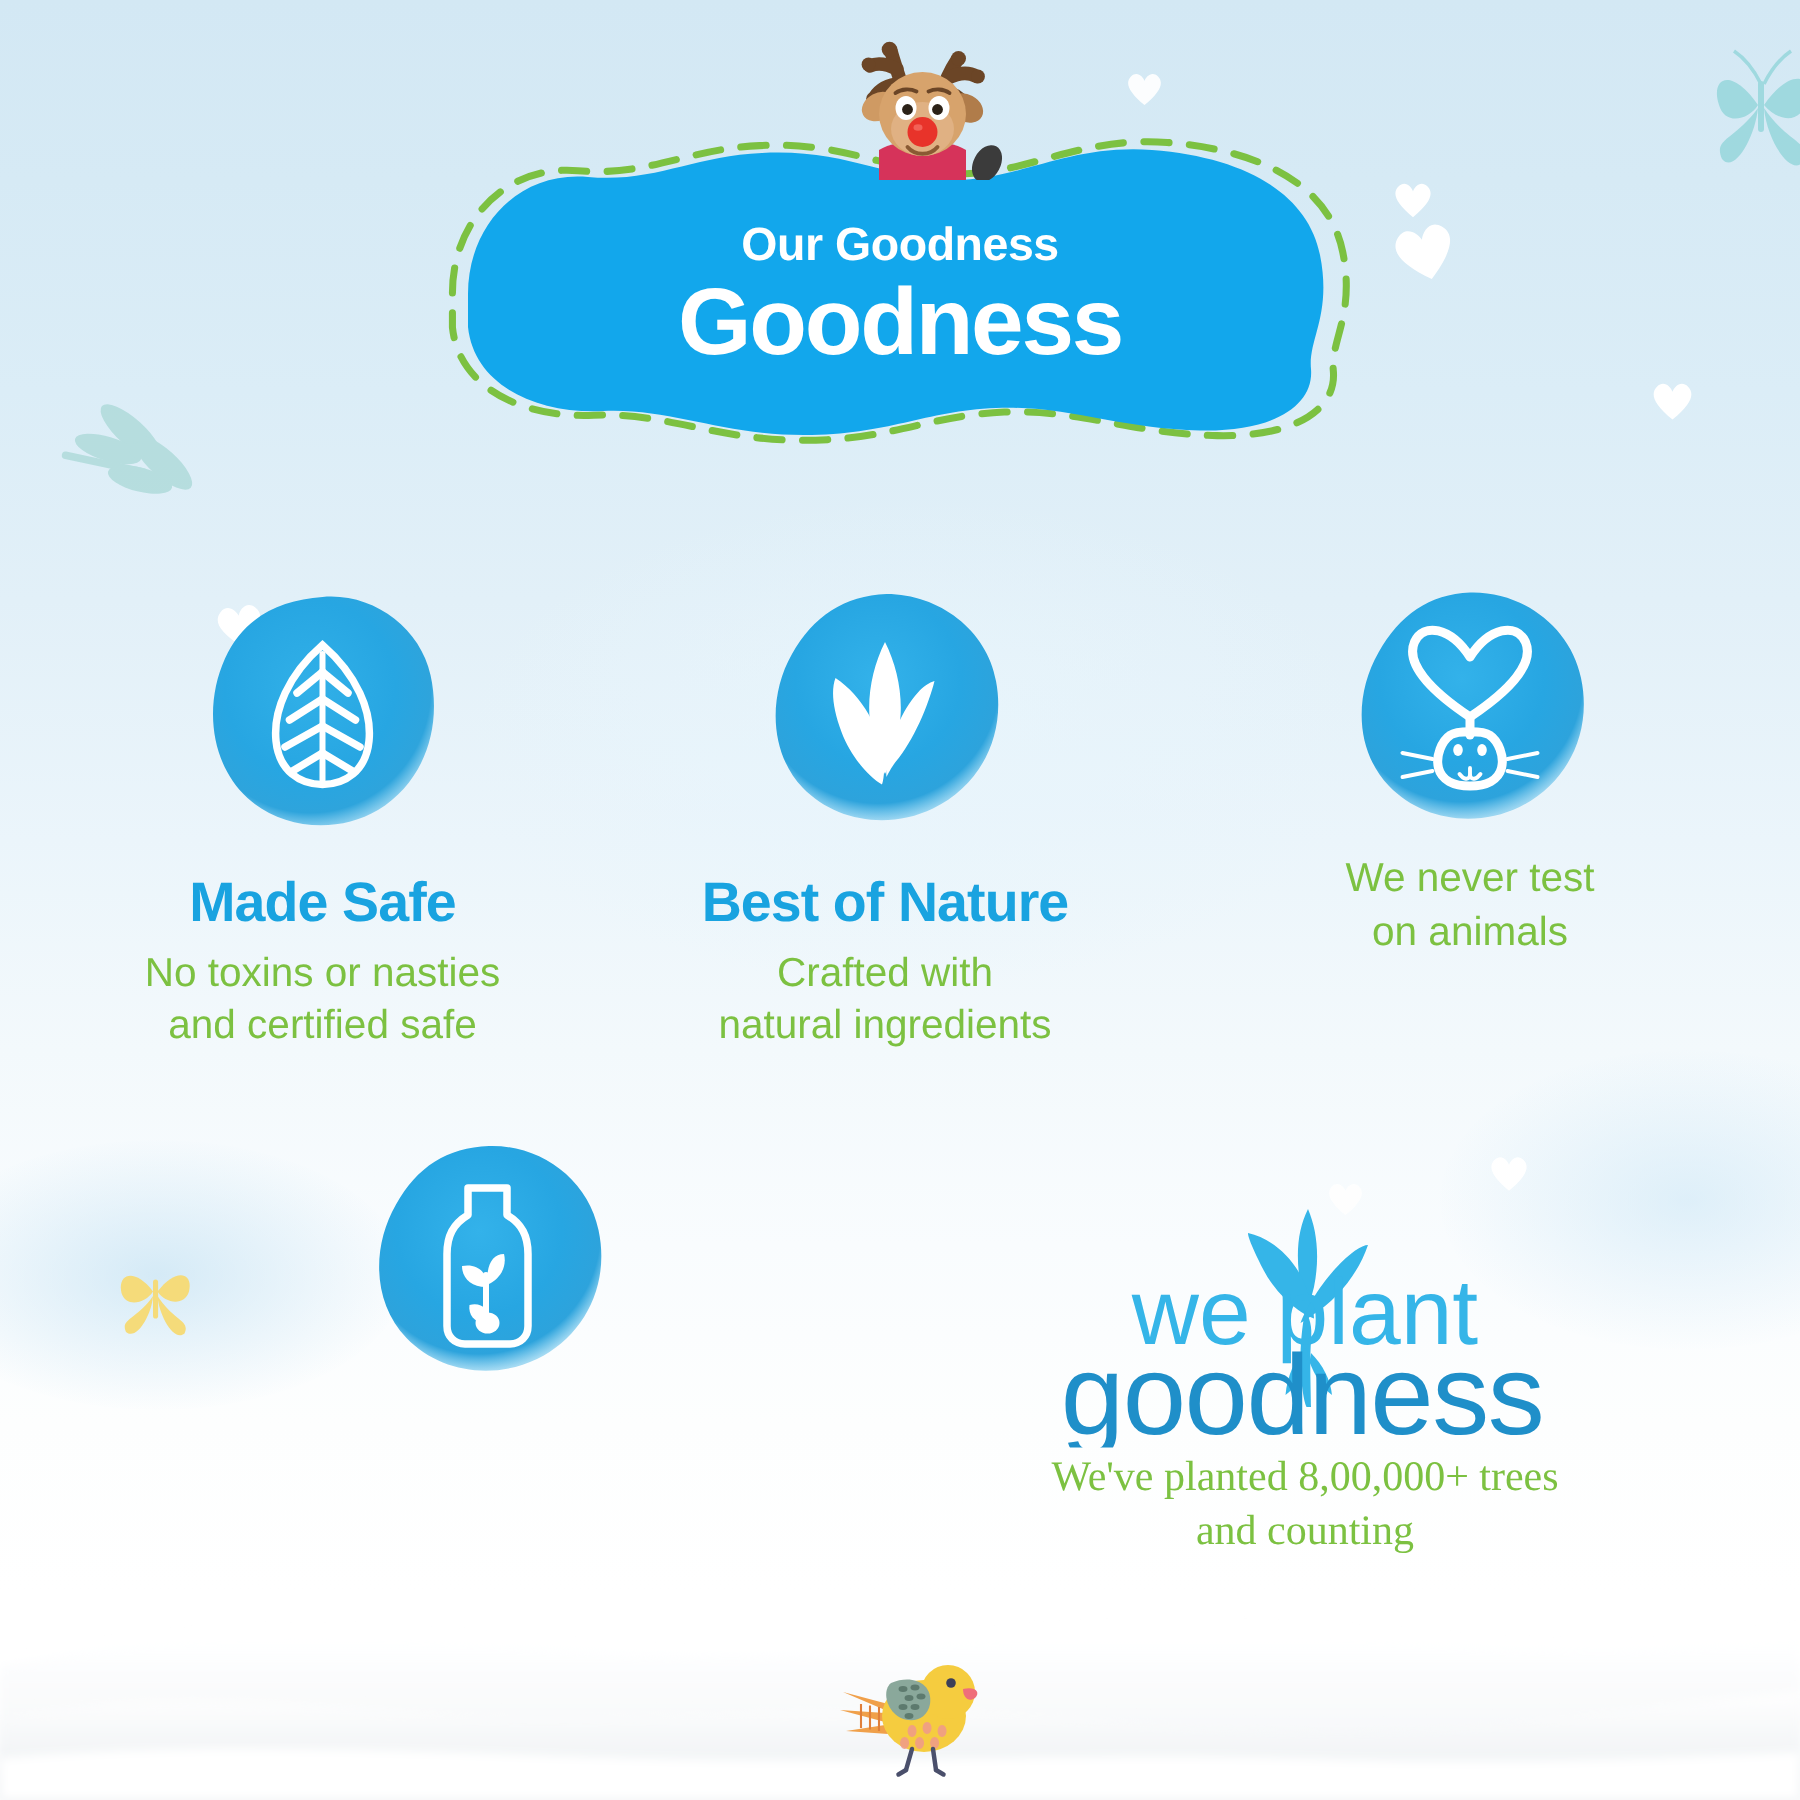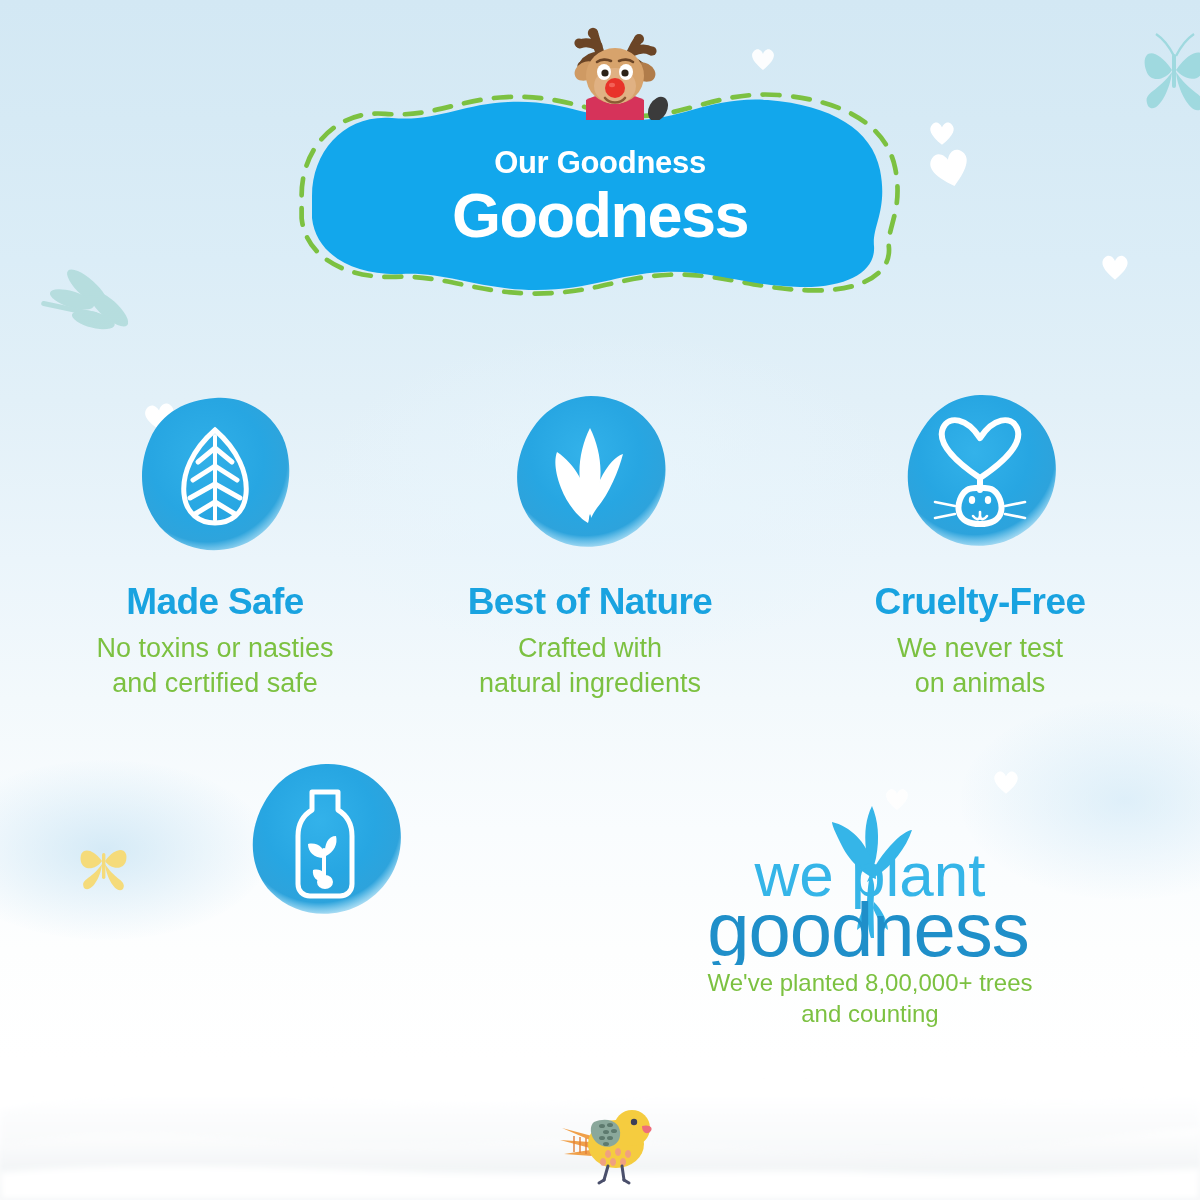--- a/index.html
+++ b/index.html
@@ -124,24 +124,25 @@
   #wpg {
     position:absolute;
     left:620px; top:790px;
     width:500px;
     text-align:center;
   }
   #wpg-logo { position:relative; height:175px; }
   #wpg-logo svg { display:block; margin:0 auto; }
   #wpg-desc {
     color:#7cc141;
-    font-size:24px;
+    font-size:28px;
     line-height:1.3;
     white-space:pre-line;
     margin-top:2px;
+    font-family:Liberation Serif, serif;
   }
 
   
   #snow {
     position:absolute;
     left:0; bottom:0;
     width:1200px; height:160px;
     pointer-events:none;
   }
   #snow svg { display:block; }
@@ -402,21 +403,20 @@
           <path d="M60 116 L40 112"></path>
           <path d="M60 124 L40 128"></path>
           <path d="M110 116 L130 112"></path>
           <path d="M110 124 L130 128"></path>
           <path d="M85 122 L85 127"></path>
           <path d="M78 126 C81 130 84 130 85 127"></path>
           <path d="M92 126 C89 130 86 130 85 127"></path>
         </g>
       </svg>
     </div>
-    <div class="ptitle">Cruelty-Free</div>
     <div class="pdesc">We never test
 on animals</div>
   </div>
 
   <div class="promise" id="p-plastic">
     <div class="badge">
       <svg width="170" height="170" viewBox="0 0 170 170">
         <defs>
           <radialGradient id="wc4" cx="45%" cy="38%" r="62%">
             <stop offset="0%" stop-color="#33b2ea"></stop>

